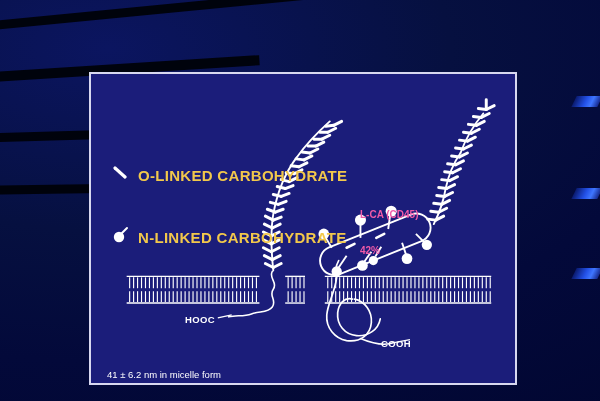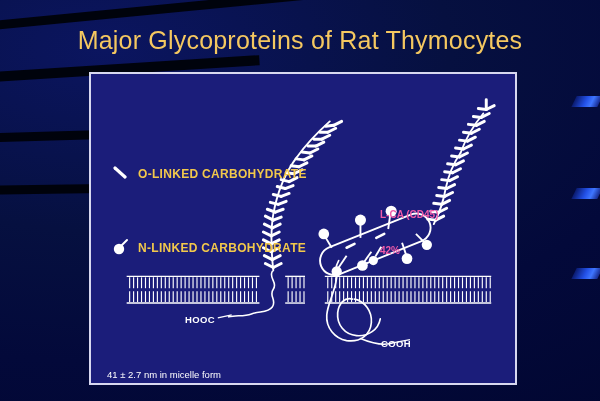--- a/index.html
+++ b/index.html
@@ -87,21 +87,21 @@
   }
 
   
   .panel-text {
     position: absolute;
     white-space: pre;
     font-family: "Liberation Sans", sans-serif;
   }
   .legend-label {
     color: #f2c84b;
-    font-size: 12px;
+    font-size: 15px;
     font-weight: bold;
     letter-spacing: .3px;
   }
   .protein-label {
     color: #f05aa8;
     font-size: 10px;
     font-weight: bold;
     line-height: 12px;
   }
   .white-note {
@@ -123,21 +123,20 @@
 
   <div class="swoosh s1"></div>
   <div class="swoosh s2"></div>
   <div class="swoosh s3"></div>
   <div class="swoosh s4"></div>
 
   <div class="ribbon r1"></div>
   <div class="ribbon r2"></div>
   <div class="ribbon r3"></div>
 
-  <div id="title">Major Glycoproteins of Rat Thymocytes</div>
 
   <div id="panel">
 
     <svg id="figure-svg" viewBox="0 0 428 313" preserveAspectRatio="none">
       <defs>
 
         <g id="olink">
           <line x1="0" y1="0" x2="7.5" y2="4.4" stroke="#ffffff" stroke-width="3.1" stroke-linecap="round"></line>
         </g>
       </defs>
@@ -451,37 +450,37 @@
       <line x1="306" y1="272" x2="322" y2="269" stroke="#ffffff" stroke-width="1.3"></line>
     </svg>
 
     <div class="panel-text" style="left:22px; top:54px;">
       <div style="position:relative; height:18px;">
         <svg width="16" height="16" style="position:absolute; left:0; top:1px;">
           <line x1="2" y1="3" x2="12" y2="12" stroke="#ffffff" stroke-width="3.2" stroke-linecap="round"></line>
         </svg>
         <span class="legend-label" style="position:absolute; left:25px; top:3px;">O-LINKED CARBOHYDRATE</span>
       </div>
-      <div style="position:relative; height:18px; margin-top:19px;">
+      <div style="position:relative; height:18px; margin-top:7px;">
         <svg width="18" height="18" style="position:absolute; left:0; top:1px;">
           <line x1="7" y1="9" x2="14" y2="2" stroke="#ffffff" stroke-width="2" stroke-linecap="round"></line>
           <circle cx="6" cy="11" r="5.2" fill="#ffffff"></circle>
         </svg>
         <span class="legend-label" style="position:absolute; left:25px; top:4px;">N-LINKED CARBOHYDRATE</span>
       </div>
     </div>
 
 
-    <div class="panel-text protein-label" style="left:269px; top:111px;margin-left:20px;">
+    <div class="panel-text protein-label" style="left:269px; top:111px;">
       <div>L-CA (CD45)</div>
       <div>42%</div>
     </div>
 
     <div class="panel-text term-label" style="left:94px; top:240px;">HOOC</div>
     <div class="panel-text term-label" style="left:275px; top:264px;margin-left:15px;">COOH</div>
 
     <div class="panel-text white-note" style="left:16px; top:270px;">
-      <div>41 ± 2.7 nm in micelle form</div>
+      <div>41 ± 6.2 nm in micelle form</div>
       
     </div>
 
   </div>
 </div>
 
 </body></html>

